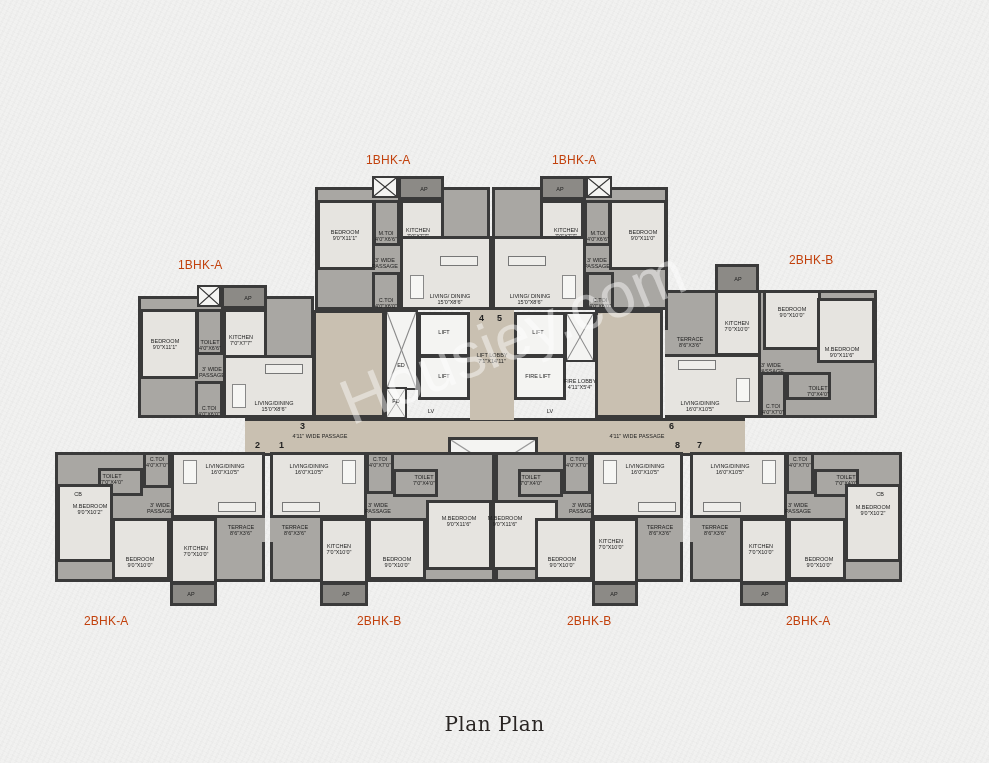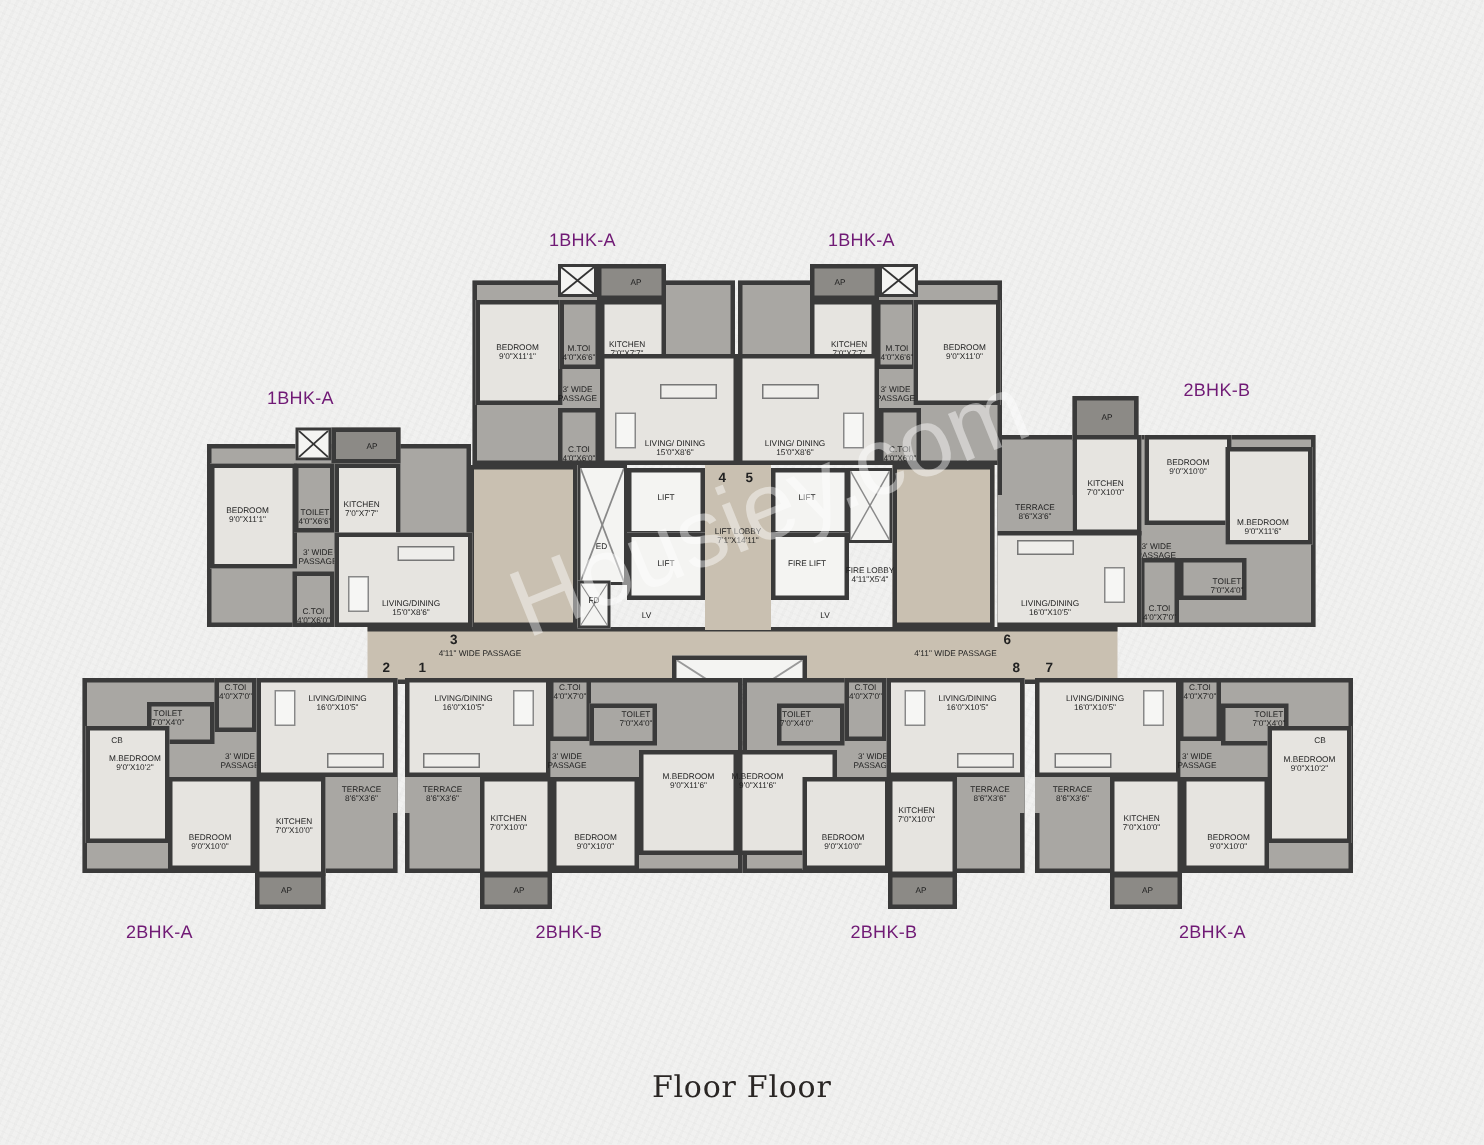--- a/index.html
+++ b/index.html
@@ -4,21 +4,21 @@
 <style>
   html, body { margin:0; padding:0; }
   body {
     width:989px; height:763px; position:relative; overflow:hidden;
     background:#f1f1f0;
     background-image:
       repeating-linear-gradient(115deg, rgba(0,0,0,0.015) 0 2px, rgba(255,255,255,0.02) 2px 5px),
       repeating-linear-gradient(25deg, rgba(0,0,0,0.012) 0 1px, rgba(255,255,255,0) 1px 4px);
     font-family: "Liberation Sans", sans-serif;
   }
-  .unit-title { position:absolute; font-size:12px; color:#701a75; letter-spacing:0.2px; }
+  .unit-title { position:absolute; font-size:12px; color:#c2410c; letter-spacing:0.2px; }
   .room {
     position:absolute; box-sizing:border-box;
     border:3px solid #3a3a3a; background:#d4d2cf;
   }
   .room.light { background:#e6e4e0; }
   .room.mid { background:#a9a7a3; }
   .room.dark { background:#8c8a86; }
   .room.core { background:#c9c0b1; }
   .room.white { background:#f4f4f2; }
   .lbl {
@@ -281,13 +281,13 @@
 <div class="lbl" style="left:715px;top:524px;"><span>TERRACE</span><span class="dim">8'6"x3'6"</span></div>
 <div class="room light" style="left:740px;top:518px;width:48px;height:66px;"></div>
 <div class="lbl" style="left:761px;top:543px;"><span>KITCHEN</span><span class="dim">7'0"x10'0"</span></div>
 <div class="room light" style="left:788px;top:518px;width:58px;height:62px;"></div>
 <div class="lbl" style="left:819px;top:556px;"><span>BEDROOM</span><span class="dim">9'0"x10'0"</span></div>
 <div class="room dark" style="left:740px;top:582px;width:48px;height:24px;"></div>
 <div class="lbl" style="left:765px;top:591px;">AP</div>
 <div class="unit-title" style="left:786px;top:614px;">2BHK-A</div>
 
 <div class="watermark">Housiey.com</div>
-<div class="caption">Floor Floor</div>
+<div class="caption">Plan Plan</div>
 
 </body></html>

